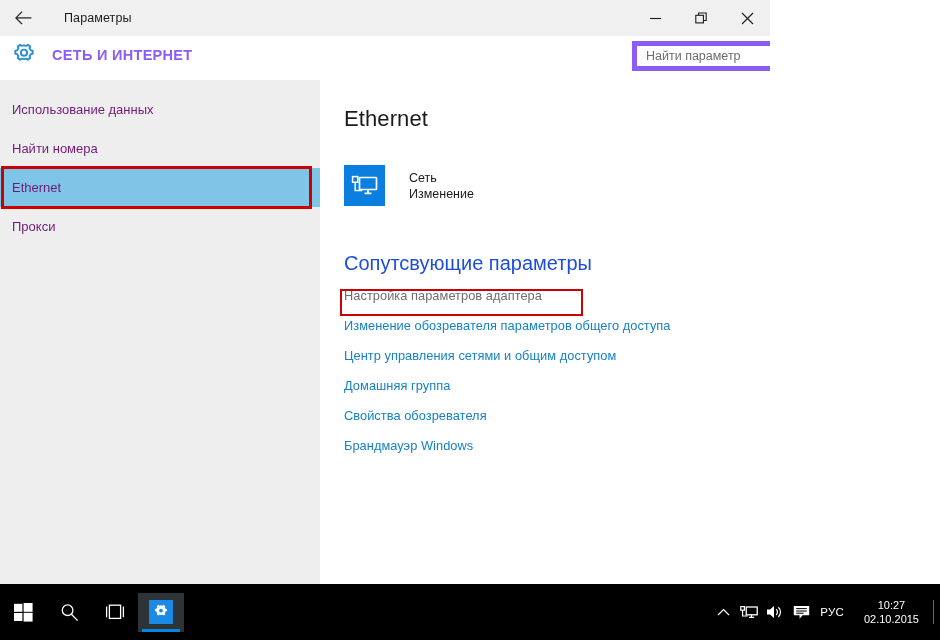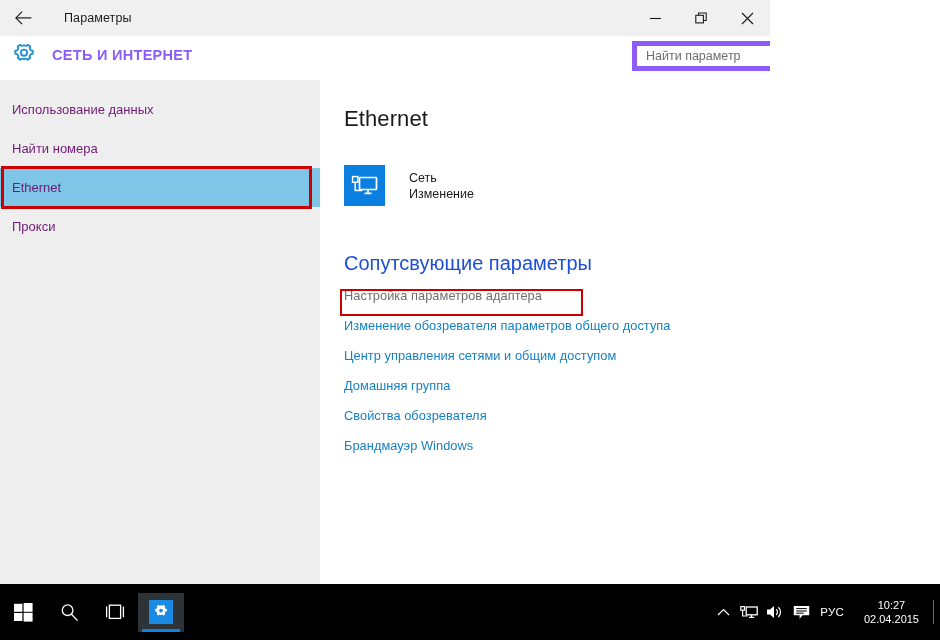--- a/index.html
+++ b/index.html
@@ -492,19 +492,19 @@
       </div>
       <div class="tray-icon">
         <svg width="17" height="15" viewBox="0 0 17 15" aria-hidden="true">
           <path d="M0.8 1.0 H16.2 V10.2 H9.6 L6.6 13.8 V10.2 H0.8 Z" fill="#ffffff"></path>
           <path d="M3.2 3.6 H13.8 M3.2 6.0 H13.8 M3.2 8.2 H10.6" stroke="#000000" stroke-width="1.0"></path>
         </svg>
       </div>
       <div class="tray-lang">РУС</div>
       <div class="tray-clock">
         <span>10:27</span>
-        <span>02.04.2015</span>
+        <span>02.10.2015</span>
       </div>
       <div class="tray-edge"></div>
     </div>
   </div>
 
 </div>
 
 </body></html>

